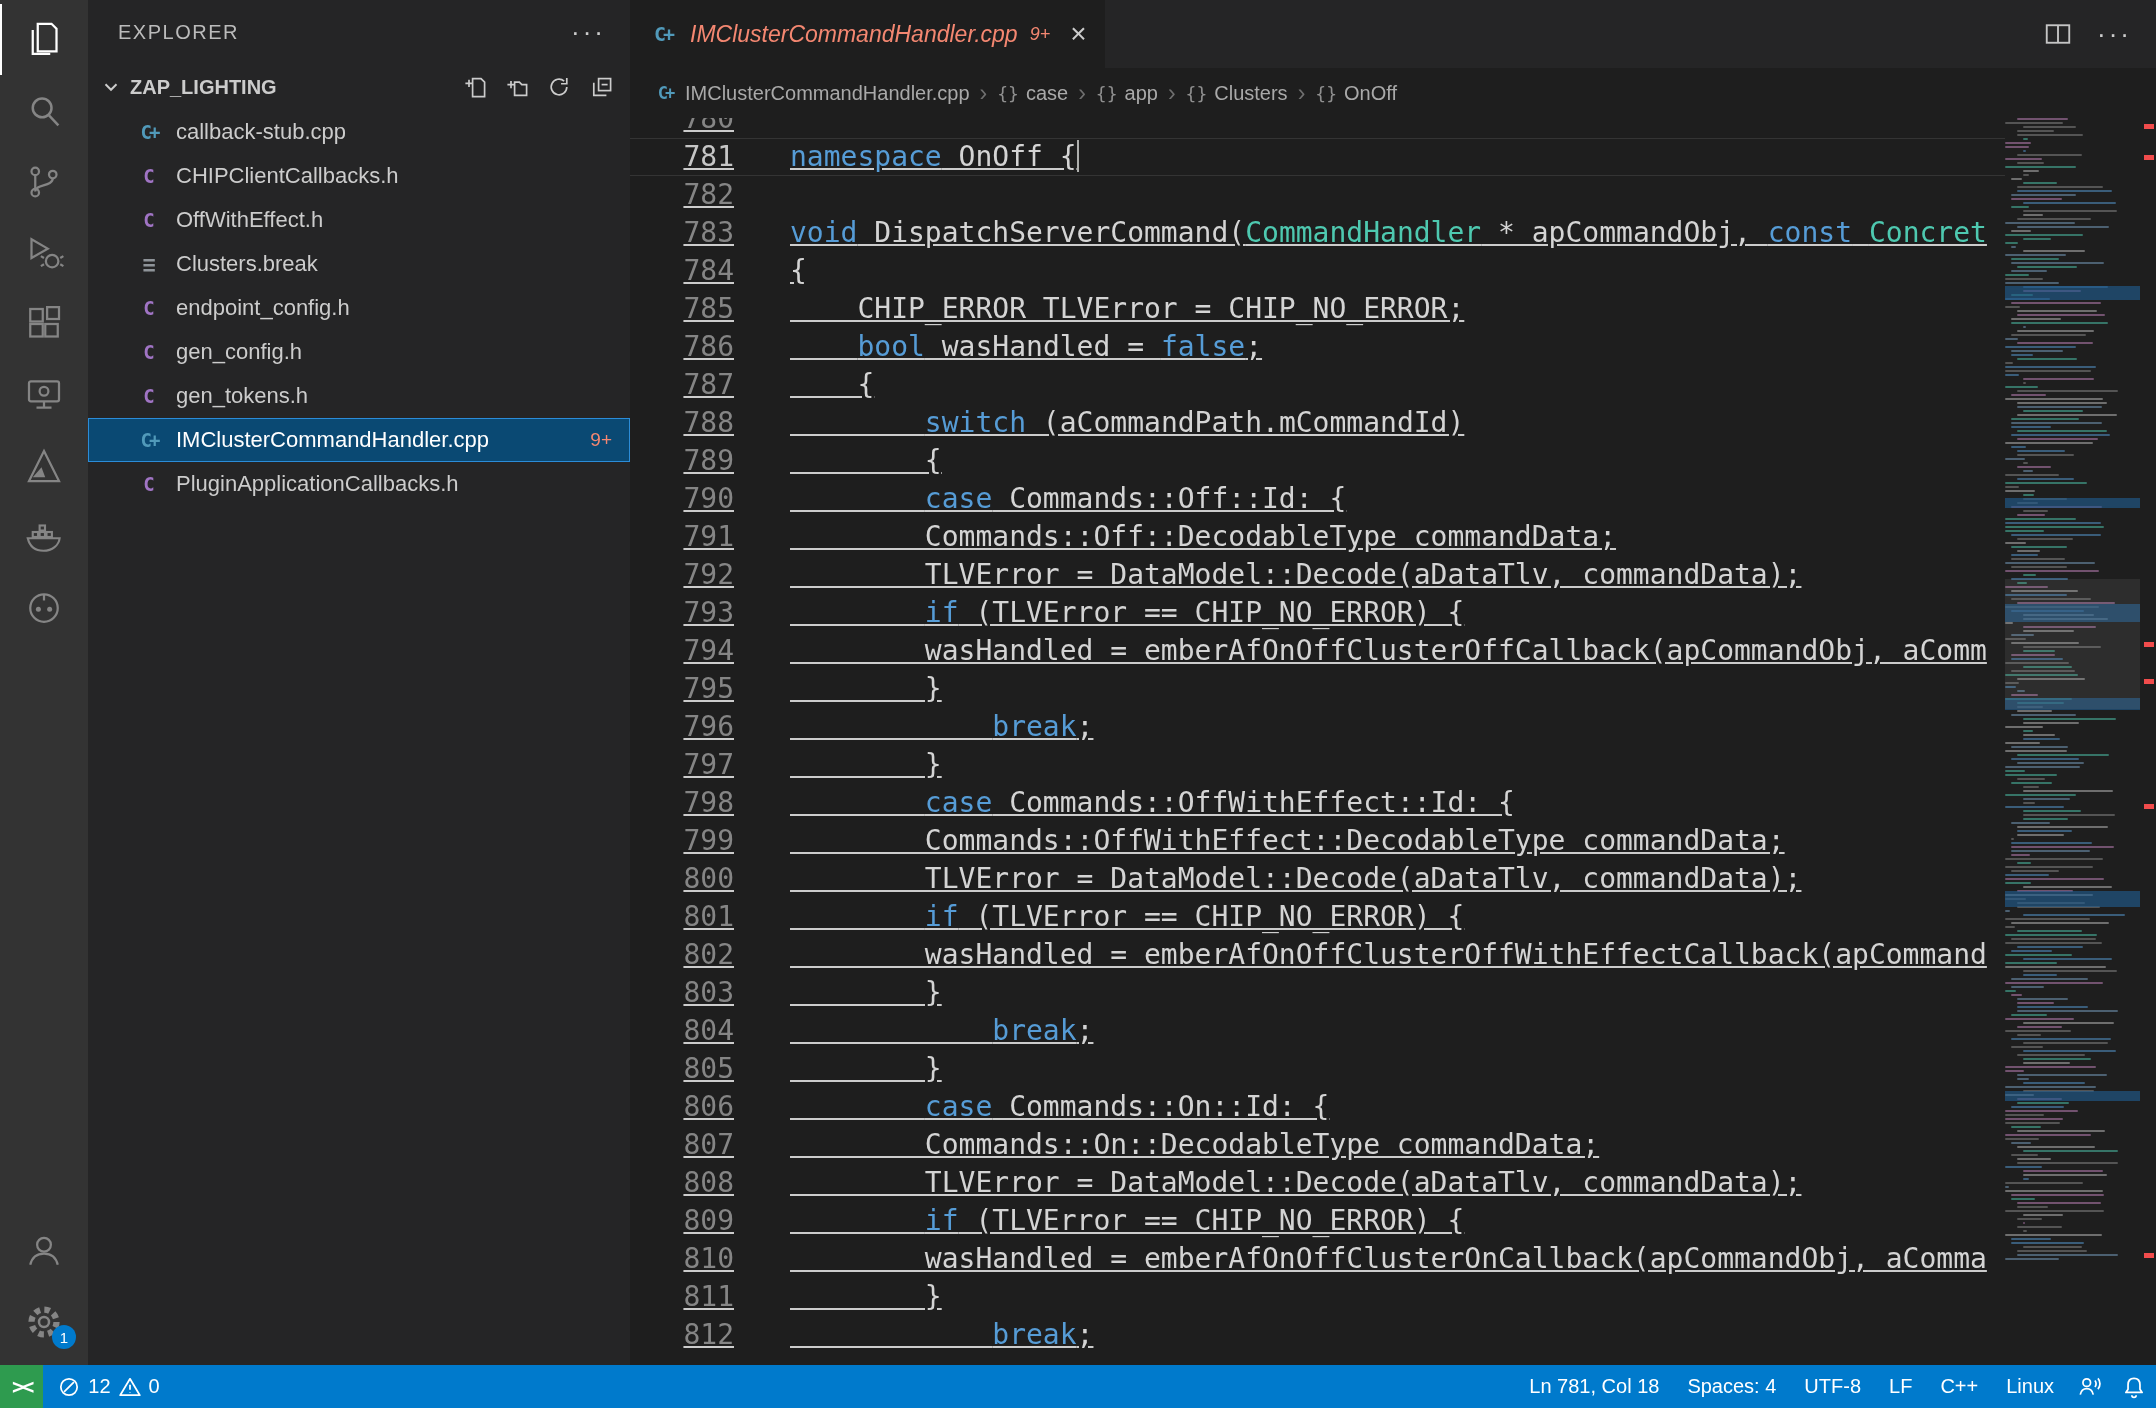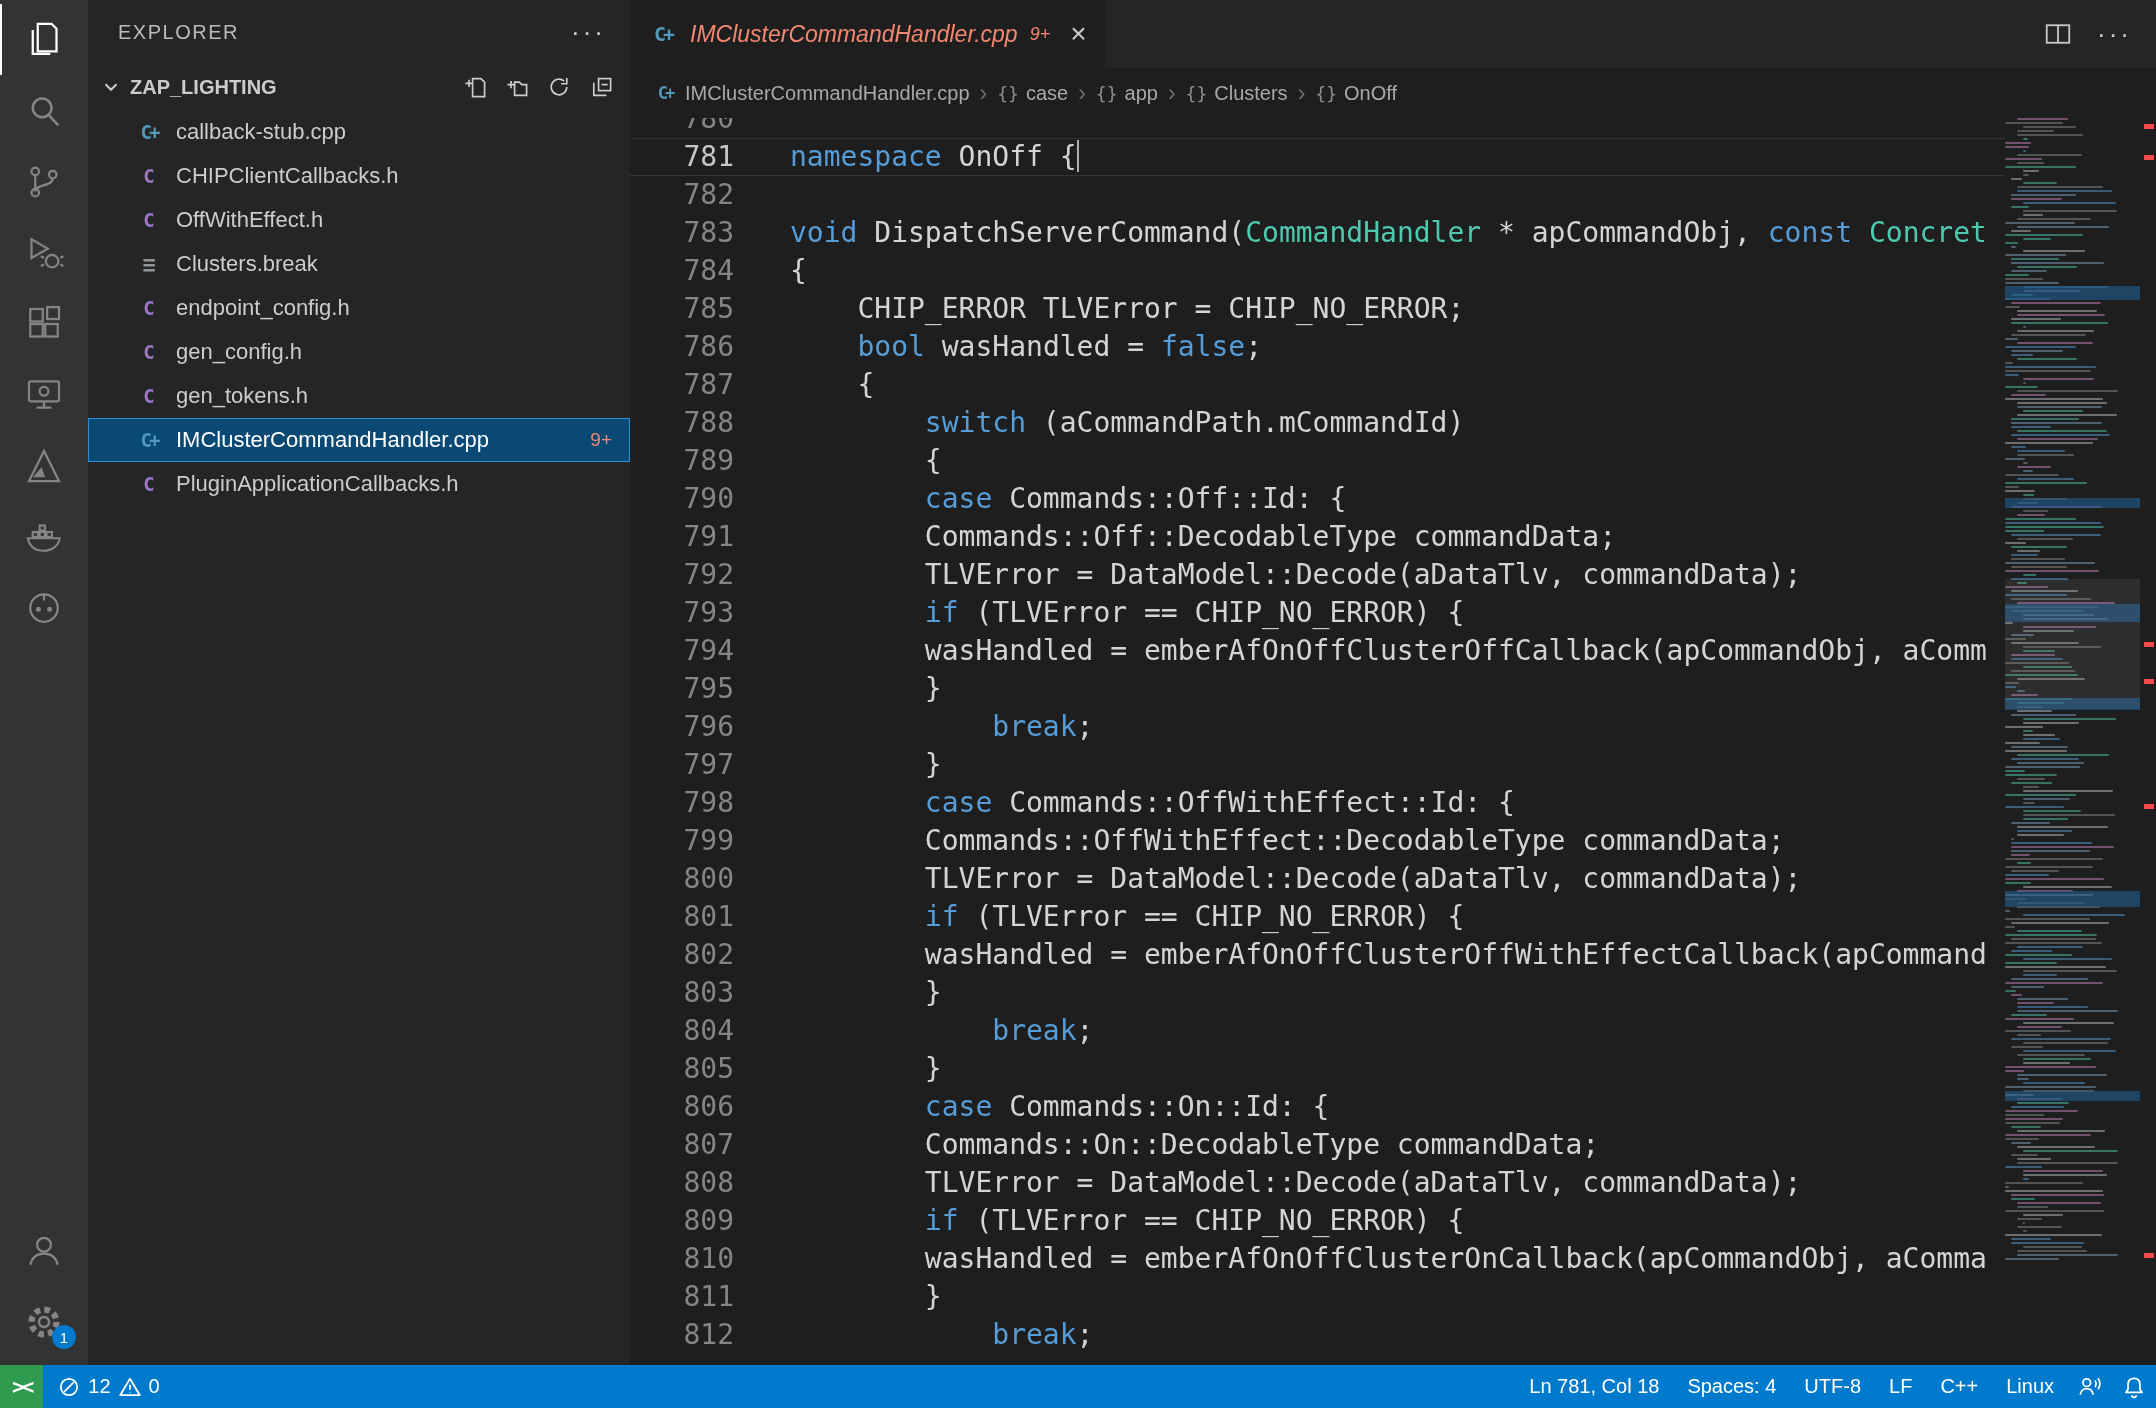--- a/index.html
+++ b/index.html
@@ -56,21 +56,21 @@
 
   .breadcrumbs { height:50px; flex:0 0 auto; display:flex; align-items:center; gap:8px; padding-left:22px; font-size:20px; color:#a9a9a9; }
   .bc-item { display:flex; align-items:center; gap:7px; cursor:pointer; white-space:nowrap; }
   .bc-ns { color:#8f8f8f; font-family:"DejaVu Sans Mono", monospace; font-size:18px; }
   .bc-sep { color:#6f6f6f; font-size:23px; padding:0 2px; }
   .breadcrumbs .ficon { font-size:17px; width:26px; }
 
   .editor-body { flex:1; min-height:0; position:relative; overflow:hidden; }
   .code-area { position:absolute; top:-18px; left:0; right:151px; bottom:-38px; overflow:hidden;
                font-family:"DejaVu Sans Mono", monospace; font-size:28px; line-height:38px; white-space:pre; }
-  .code-line { display:flex; height:38px; }
+  .code-line { display:flex; height:38px;text-decoration:underline; }
   .code-line.active { box-shadow: inset 0 1px 0 #343434, inset 0 -1px 0 #343434; }
   .ln { width:104px; flex:0 0 auto; text-align:right; color:#858585; }
   .code-line.active .ln { color:#c6c6c6; }
   .ctext { padding-left:56px; color:#d4d4d4; }
   .tok-k { color:#569cd6; }
   .tok-y { color:#4ec9b0; }
   .tok-p { color:#d4d4d4; }
   .cursor { display:inline-block; width:2px; height:32px; background:#aeafad; vertical-align:-6px; }
 
   .minimap { position:absolute; top:0; right:16px; width:135px; bottom:0; overflow:hidden; cursor:pointer; }

